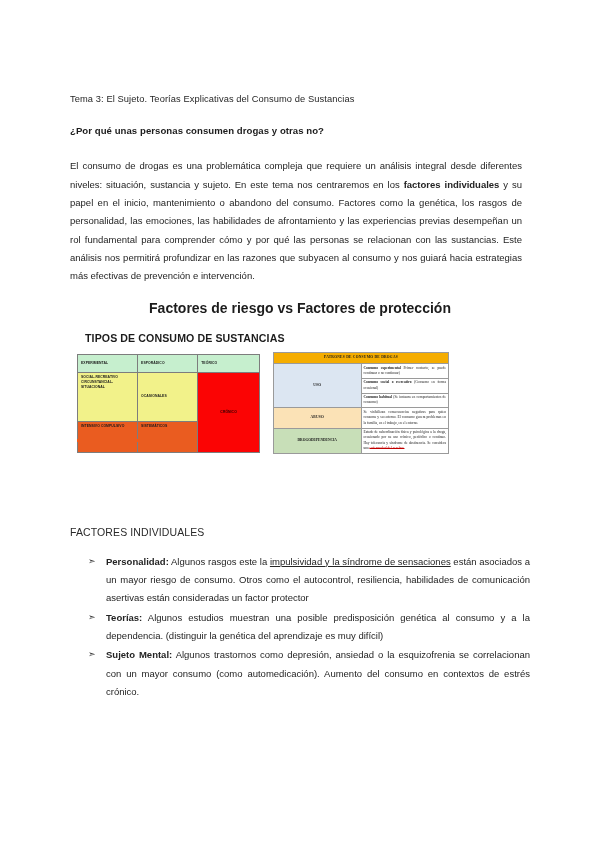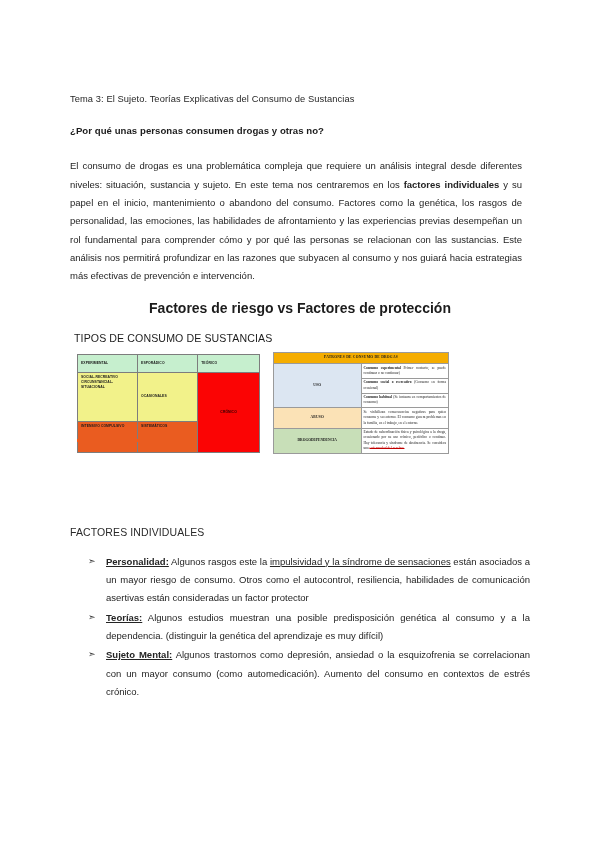--- a/index.html
+++ b/index.html
@@ -56,22 +56,22 @@
 
   .center-head {
     text-align: center;
     font-size: 14px;
     font-weight: bold;
     margin: 10px 0 16px 0;
     color: #1c1c1c;
   }
   .section-head {
     font-size: 10.6px;
-    font-weight: normal;
-    margin: 0 0 10px 4px;
+    font-weight: bold;
+    margin: 0 0 10px 15px;
     color: #1c1c1c;
     letter-spacing: 0.01em;
   }
   .section-head-plain {
     font-size: 10.5px;
     font-weight: normal;
     color: #2a2a2a;
     letter-spacing: 0.01em;
     margin: 0;
   }
@@ -189,21 +189,21 @@
     margin-bottom: 1px;
     color: #242424;
   }
   .bullets li .marker {
     position: absolute;
     left: 18px;
     top: 0;
     font-size: 9px;
     color: #333;
   }
-  .bullets li b { font-weight: bold; text-decoration: underline; }
+  .bullets li b { font-weight: bold; }
   .u { text-decoration: underline; }
 </style>
 </head>
 <body>
 
 <div class="page">
   <div class="content">
 
     <p class="doc-title">Tema 3: El Sujeto. Teorías Explicativas del Consumo de Sustancias</p>
 

